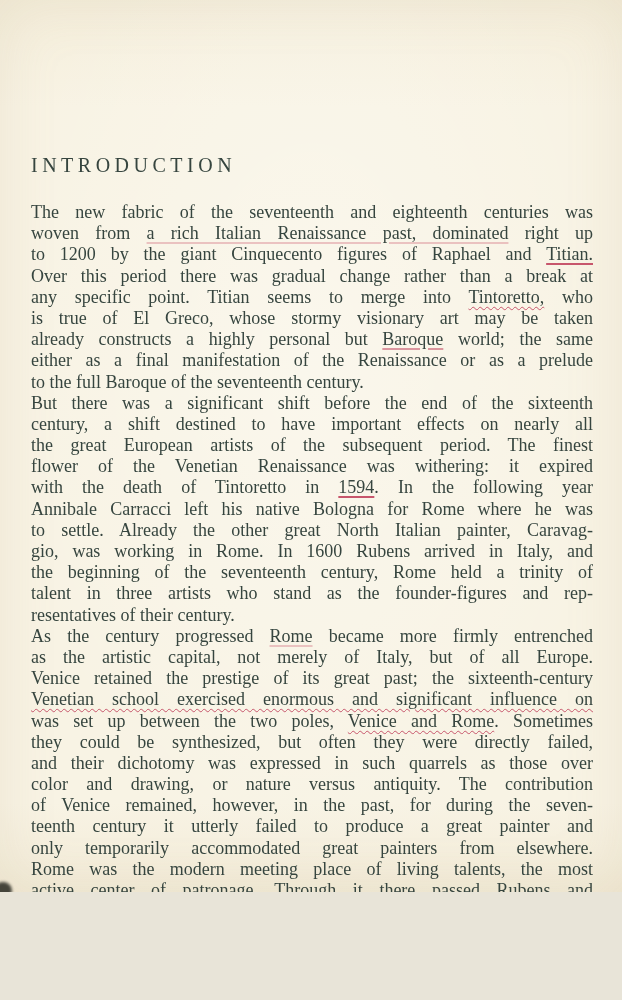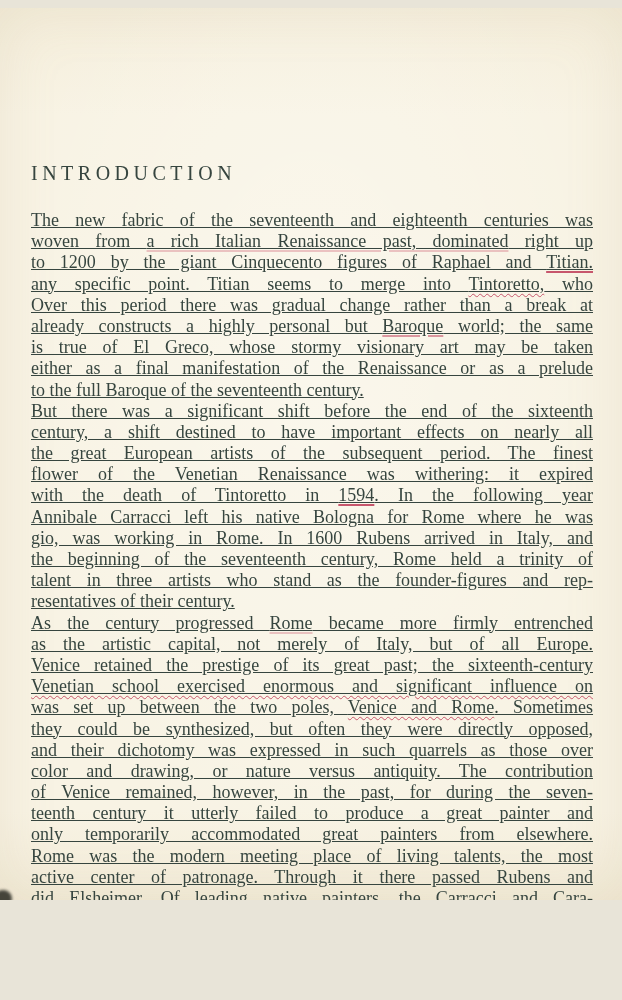--- a/index.html
+++ b/index.html
@@ -5,21 +5,21 @@
   :root{
     --bg:#f8f3e4;
     --ink:#36453f;
     --red:#c7566c;
   }
   html,body{margin:0;padding:0;}
   body{background:#e8e4d8;font-family:"Liberation Serif","DejaVu Serif",serif;}
   .page{
     position:relative;
     width:622px;height:892px;
-    margin:8px auto;
+    margin:0 auto;
     background:var(--bg);
     background-image:
       radial-gradient(ellipse at 50% 40%, rgba(255,255,252,0.35), rgba(0,0,0,0) 70%),
       linear-gradient(180deg, rgba(235,224,195,0.25), rgba(0,0,0,0) 12%, rgba(0,0,0,0) 90%, rgba(230,218,188,0.3));
     box-shadow: inset 0 0 60px rgba(175,155,115,0.14);
     overflow:hidden;
   }
   .heading{
     position:absolute;
     left:31px;top:141px;
@@ -29,21 +29,21 @@
     font-weight:400;
   }
   .body-text{
     position:absolute;
     left:31px;top:202px;
     width:562px;
     color:var(--ink);
     font-size:18px;
     line-height:21.2px;
   }
-  .para{margin:0;text-decoration:underline;}
+  .para{margin:0;}
   .line{
     text-align:justify;
     text-align-last:justify;
     white-space:normal;
     height:21.2px;
     overflow:visible;
   }
   .line.noj{text-align-last:left;}
   .u{
     text-decoration-line:underline;
@@ -74,46 +74,47 @@
 </head>
 <body>
 
 <div class="page">
   <h1 class="heading">INTRODUCTION</h1>
   <div class="body-text">
       <div class="para">
         <div class="line"><span>The new fabric of the seventeenth and eighteenth centuries was</span></div>
         <div class="line"><span>woven from </span><span class="u faint">a rich Italian Renaissance past, dominated</span><span> right up</span></div>
         <div class="line"><span>to 1200 by the giant Cinquecento figures of Raphael and </span><span class="u solid">Titian.</span></div>
+        <div class="line"><span>Over this period there was gradual change rather than a break at</span></div>
         <div class="line"><span>any specific point. Titian seems to merge into </span><span class="u wavy">Tintoretto,</span><span> who</span></div>
-        <div class="line"><span>Over this period there was gradual change rather than a break at</span></div>
+        <div class="line"><span>is true of El Greco, whose stormy visionary art may be taken</span></div>
         <div class="line"><span>already constructs a highly personal but </span><span class="u light">Baroque</span><span> world; the same</span></div>
-        <div class="line"><span>is true of El Greco, whose stormy visionary art may be taken</span></div>
         <div class="line"><span>either as a final manifestation of the Renaissance or as a prelude</span></div>
         <div class="line noj"><span>to the full Baroque of the seventeenth century.</span></div>
       </div>
       <div class="para">
         <div class="line"><span>But there was a significant shift before the end of the sixteenth</span></div>
         <div class="line"><span>century, a shift destined to have important effects on nearly all</span></div>
         <div class="line"><span>the great European artists of the subsequent period. The finest</span></div>
         <div class="line"><span>flower of the Venetian Renaissance was withering: it expired</span></div>
         <div class="line"><span>with the death of Tintoretto in </span><span class="u solid">1594</span><span>. In the following year</span></div>
         <div class="line"><span>Annibale Carracci left his native Bologna for Rome where he was</span></div>
+        <div class="line"><span>to settle. Already the other great North Italian painter, Caravag-</span></div>
         <div class="line"><span>gio, was working in Rome. In 1600 Rubens arrived in Italy, and</span></div>
         <div class="line"><span>the beginning of the seventeenth century, Rome held a trinity of</span></div>
         <div class="line"><span>talent in three artists who stand as the founder-figures and rep-</span></div>
         <div class="line noj"><span>resentatives of their century.</span></div>
       </div>
       <div class="para">
         <div class="line"><span>As the century progressed </span><span class="u faint">Rome</span><span> became more firmly entrenched</span></div>
         <div class="line"><span>as the artistic capital, not merely of Italy, but of all Europe.</span></div>
         <div class="line"><span>Venice retained the prestige of its great past; the sixteenth-century</span></div>
         <div class="line"><span class="u wavy">Venetian school exercised enormous and significant influence on</span></div>
         <div class="line"><span>was set up between the two poles, </span><span class="u wavy">Venice and Rome</span><span>. Sometimes</span></div>
-        <div class="line"><span>they could be synthesized, but often they were directly opposed,</span></div>
+        <div class="line"><span>they could be synthesized, but often they were directly failed,</span></div>
         <div class="line"><span>and their dichotomy was expressed in such quarrels as those over</span></div>
         <div class="line"><span>color and drawing, or nature versus antiquity. The contribution</span></div>
         <div class="line"><span>of Venice remained, however, in the past, for during the seven-</span></div>
         <div class="line"><span>teenth century it utterly failed to produce a great painter and</span></div>
         <div class="line"><span>only temporarily accommodated great painters from elsewhere.</span></div>
         <div class="line"><span>Rome was the modern meeting place of living talents, the most</span></div>
         <div class="line"><span>active center of patronage. Through it there passed Rubens and</span></div>
         <div class="line"><span>did Elsheimer. Of leading native painters, the Carracci and Cara-</span></div>
       </div>
     </div>

